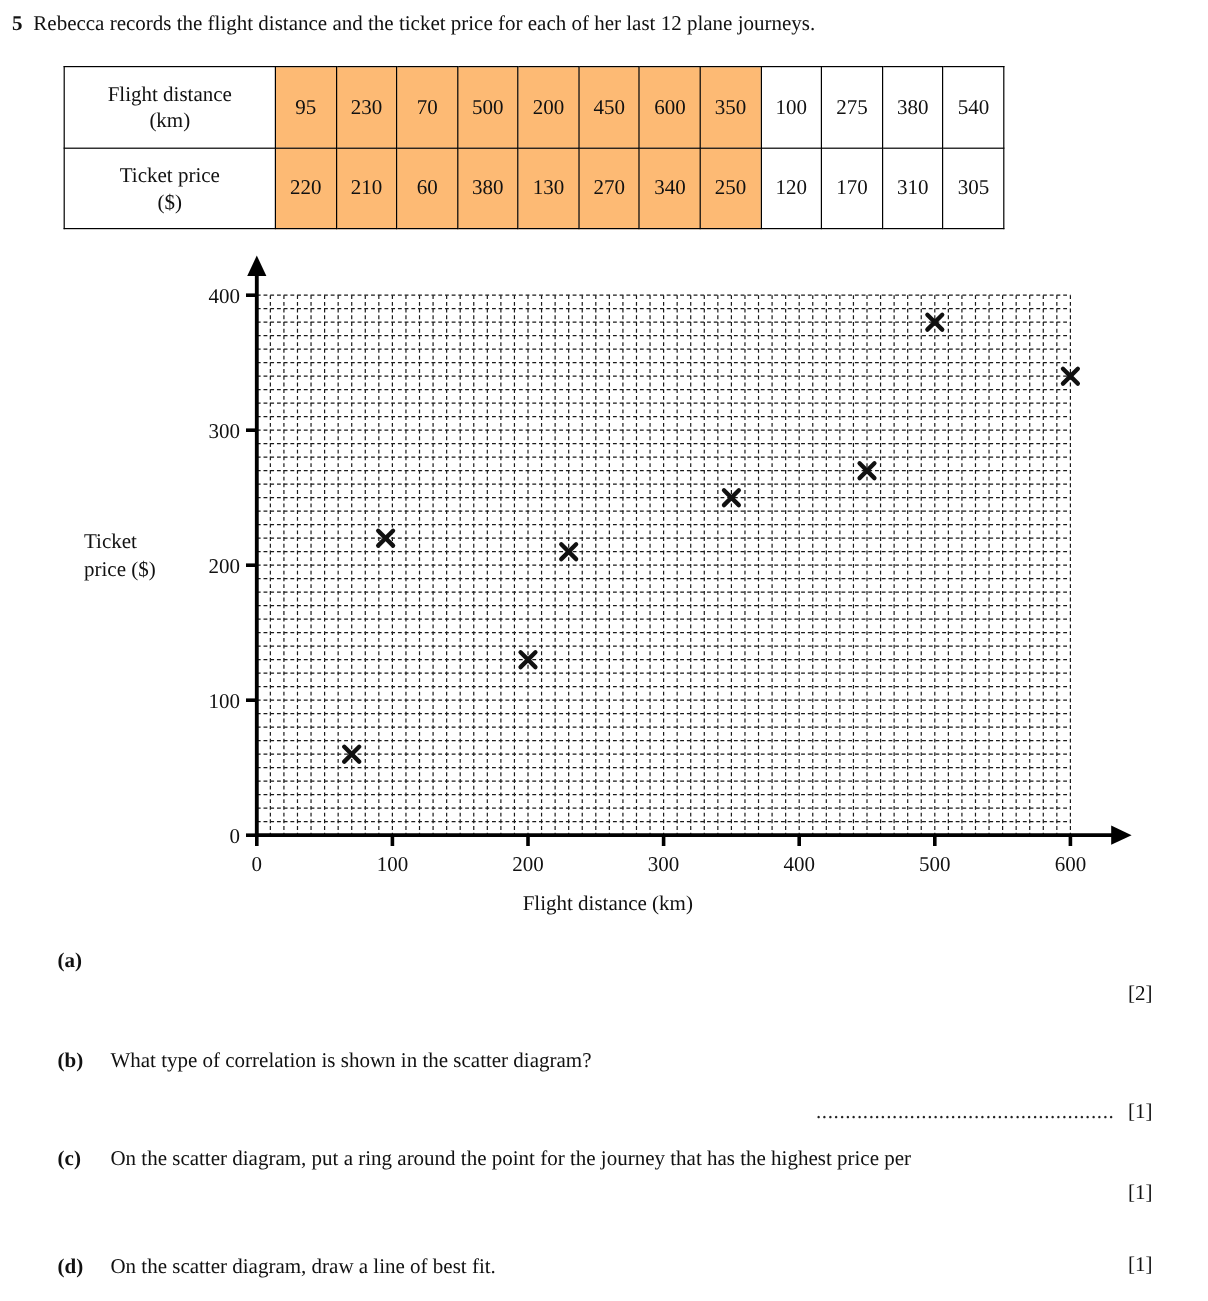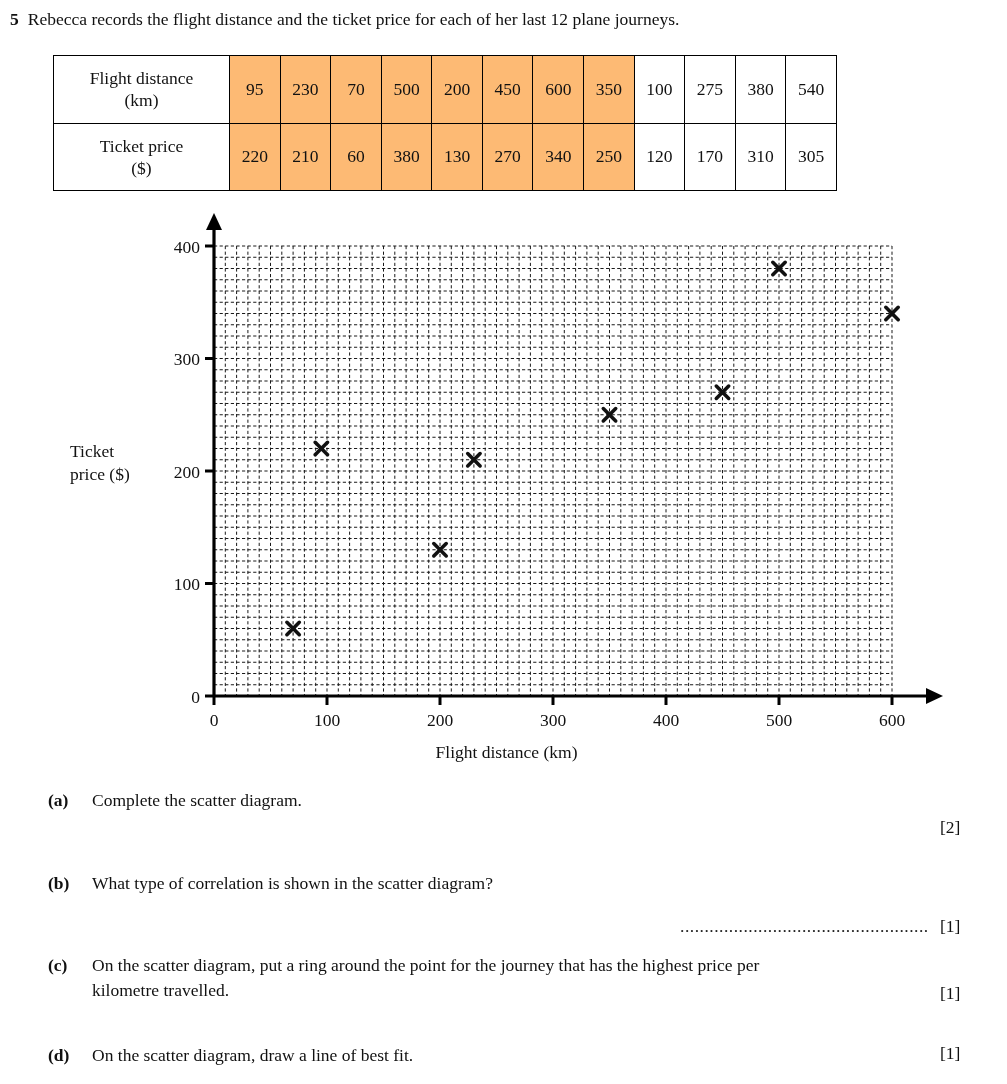--- a/index.html
+++ b/index.html
@@ -316,35 +316,33 @@
 </div>
 
 <div class="axis-title-y">
   <span>Ticket</span><br>
   <span>price ($)</span>
 </div>
 <div class="axis-title-x">Flight distance (km)</div>
 
 <div class="part" style="left:48px;top:788px;width:800px;">
   <span class="lbl">(a)</span>
-  <span class="body">Complete the scatter diagram.</span>
 </div>
 <div class="marks" style="left:940px;top:817px;">[2]</div>
 
 <div class="part" style="left:48px;top:871px;width:800px;">
   <span class="lbl">(b)</span>
   <span class="body">What type of correlation is shown in the scatter diagram?</span>
 </div>
 <div class="dotline" style="left:680px;top:916px;width:258px;">...................................................</div>
 <div class="marks" style="left:940px;top:916px;">[1]</div>
 
 <div class="part" style="left:48px;top:953px;width:950px;">
   <span class="lbl">(c)</span>
   <span class="body">On the scatter diagram, put a ring around the point for the journey that has the highest price per</span>
-  <span class="body">kilometre travelled.</span>
 </div>
 <div class="marks" style="left:940px;top:983px;">[1]</div>
 
 <div class="part" style="left:48px;top:1043px;width:800px;">
   <span class="lbl">(d)</span>
   <span class="body">On the scatter diagram, draw a line of best fit.</span>
 </div>
 <div class="marks" style="left:940px;top:1043px;">[1]</div>
 
 </body></html>

